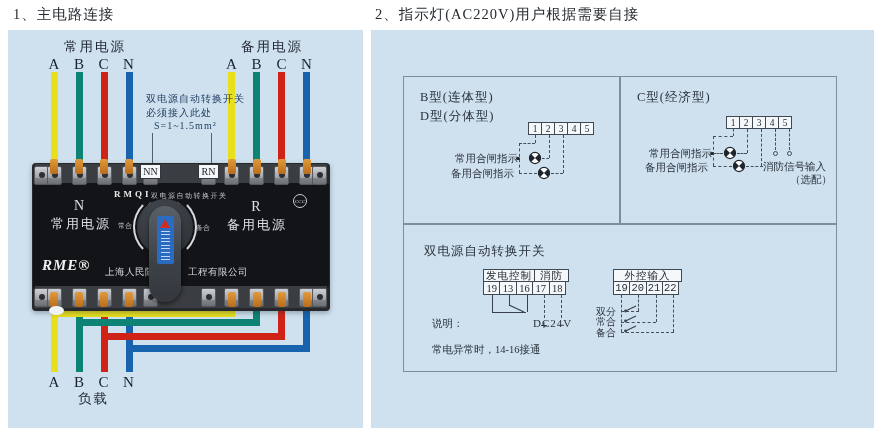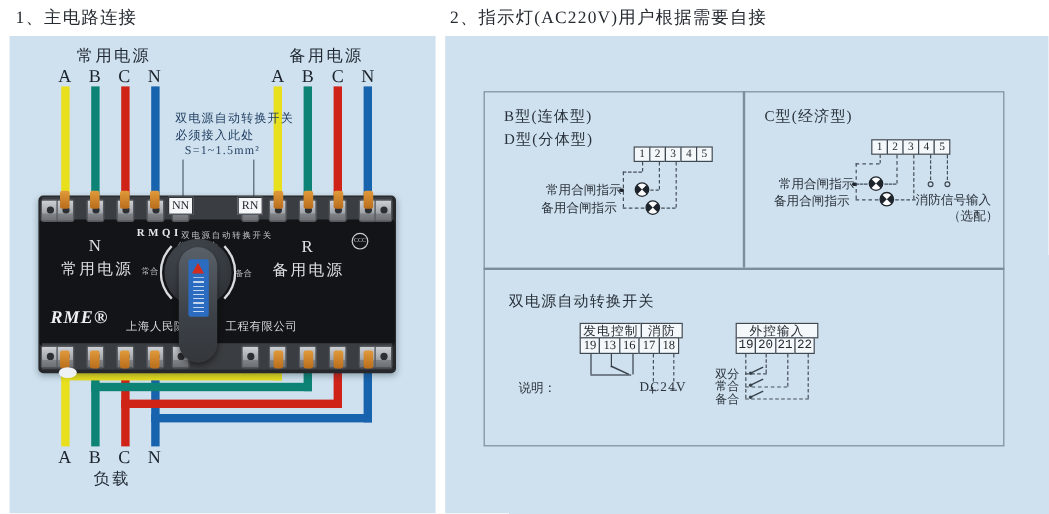--- a/index.html
+++ b/index.html
@@ -289,20 +289,21 @@
       </div>
 
     <div class="sv" style="left:120.7px;top:265px;height:17px"></div>
     <div class="sv" style="left:138.1px;top:265px;height:11px"></div>
     <div class="sv" style="left:155.5px;top:265px;height:17px"></div>
     <div class="sh" style="left:120.7px;top:282px;width:34.8px"></div>
     <svg class="abs" style="left:134px;top:272px" width="22" height="12">
       <line x1="4" y1="3" x2="19" y2="10" stroke="#39424c" stroke-width="1.3"></line>
     </svg>
     <span class="lbl" style="left:61px;top:287px">说明：</span>
+    <span class="lbl" style="left:61px;top:313px">常电异常时，14-16接通</span>
 
     <div class="dv" style="left:172.9px;top:265px;height:23px"></div>
     <div class="dv" style="left:190.3px;top:265px;height:23px"></div>
     <span class="lbl" style="left:167.9px;top:288px;width:10px;text-align:center;font-size:12px;font-weight:bold">+</span>
     <span class="lbl" style="left:185.3px;top:288px;width:10px;text-align:center;font-size:12px;font-weight:bold">−</span>
     <span class="lbl" style="left:162px;top:287px;width:38px;text-align:right;font-size:11px;letter-spacing:1px">DC24V</span>
 
     <div class="thead abs" style="left:242px;top:239px;width:69px">外控输入</div>
     <div class="strip" style="left:242px;top:251px">
         <div class="tcell3">19</div>

